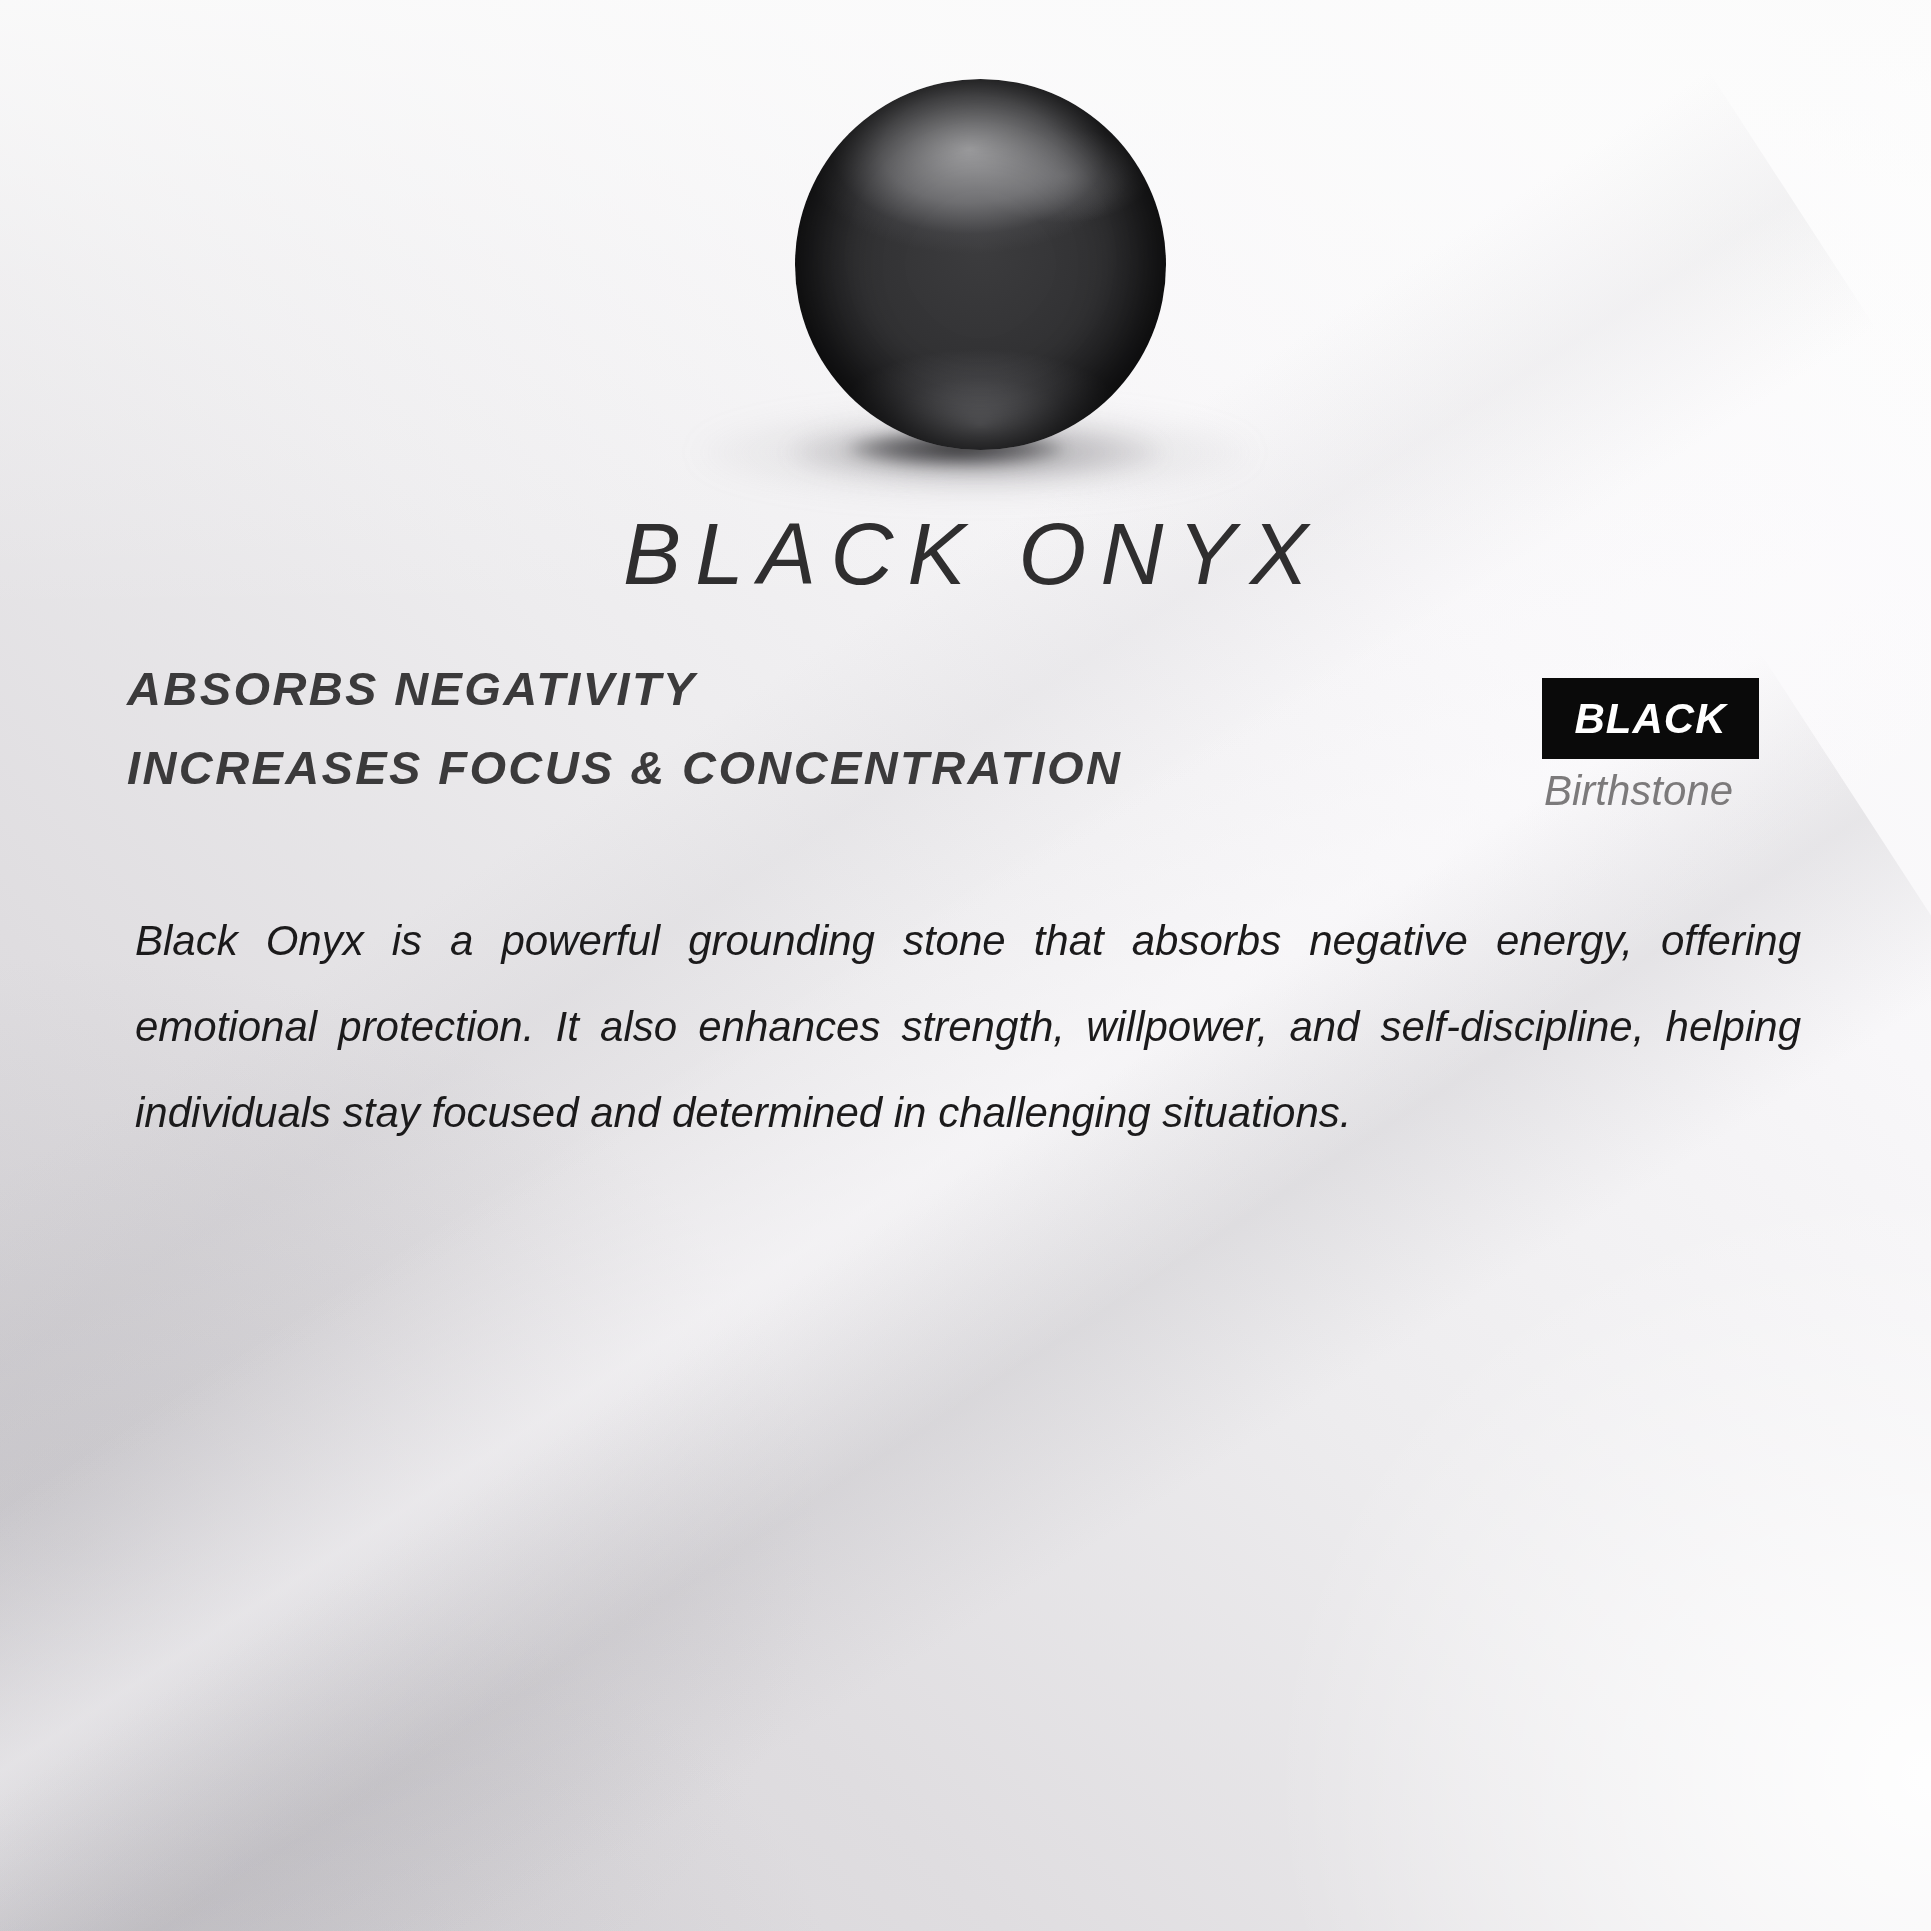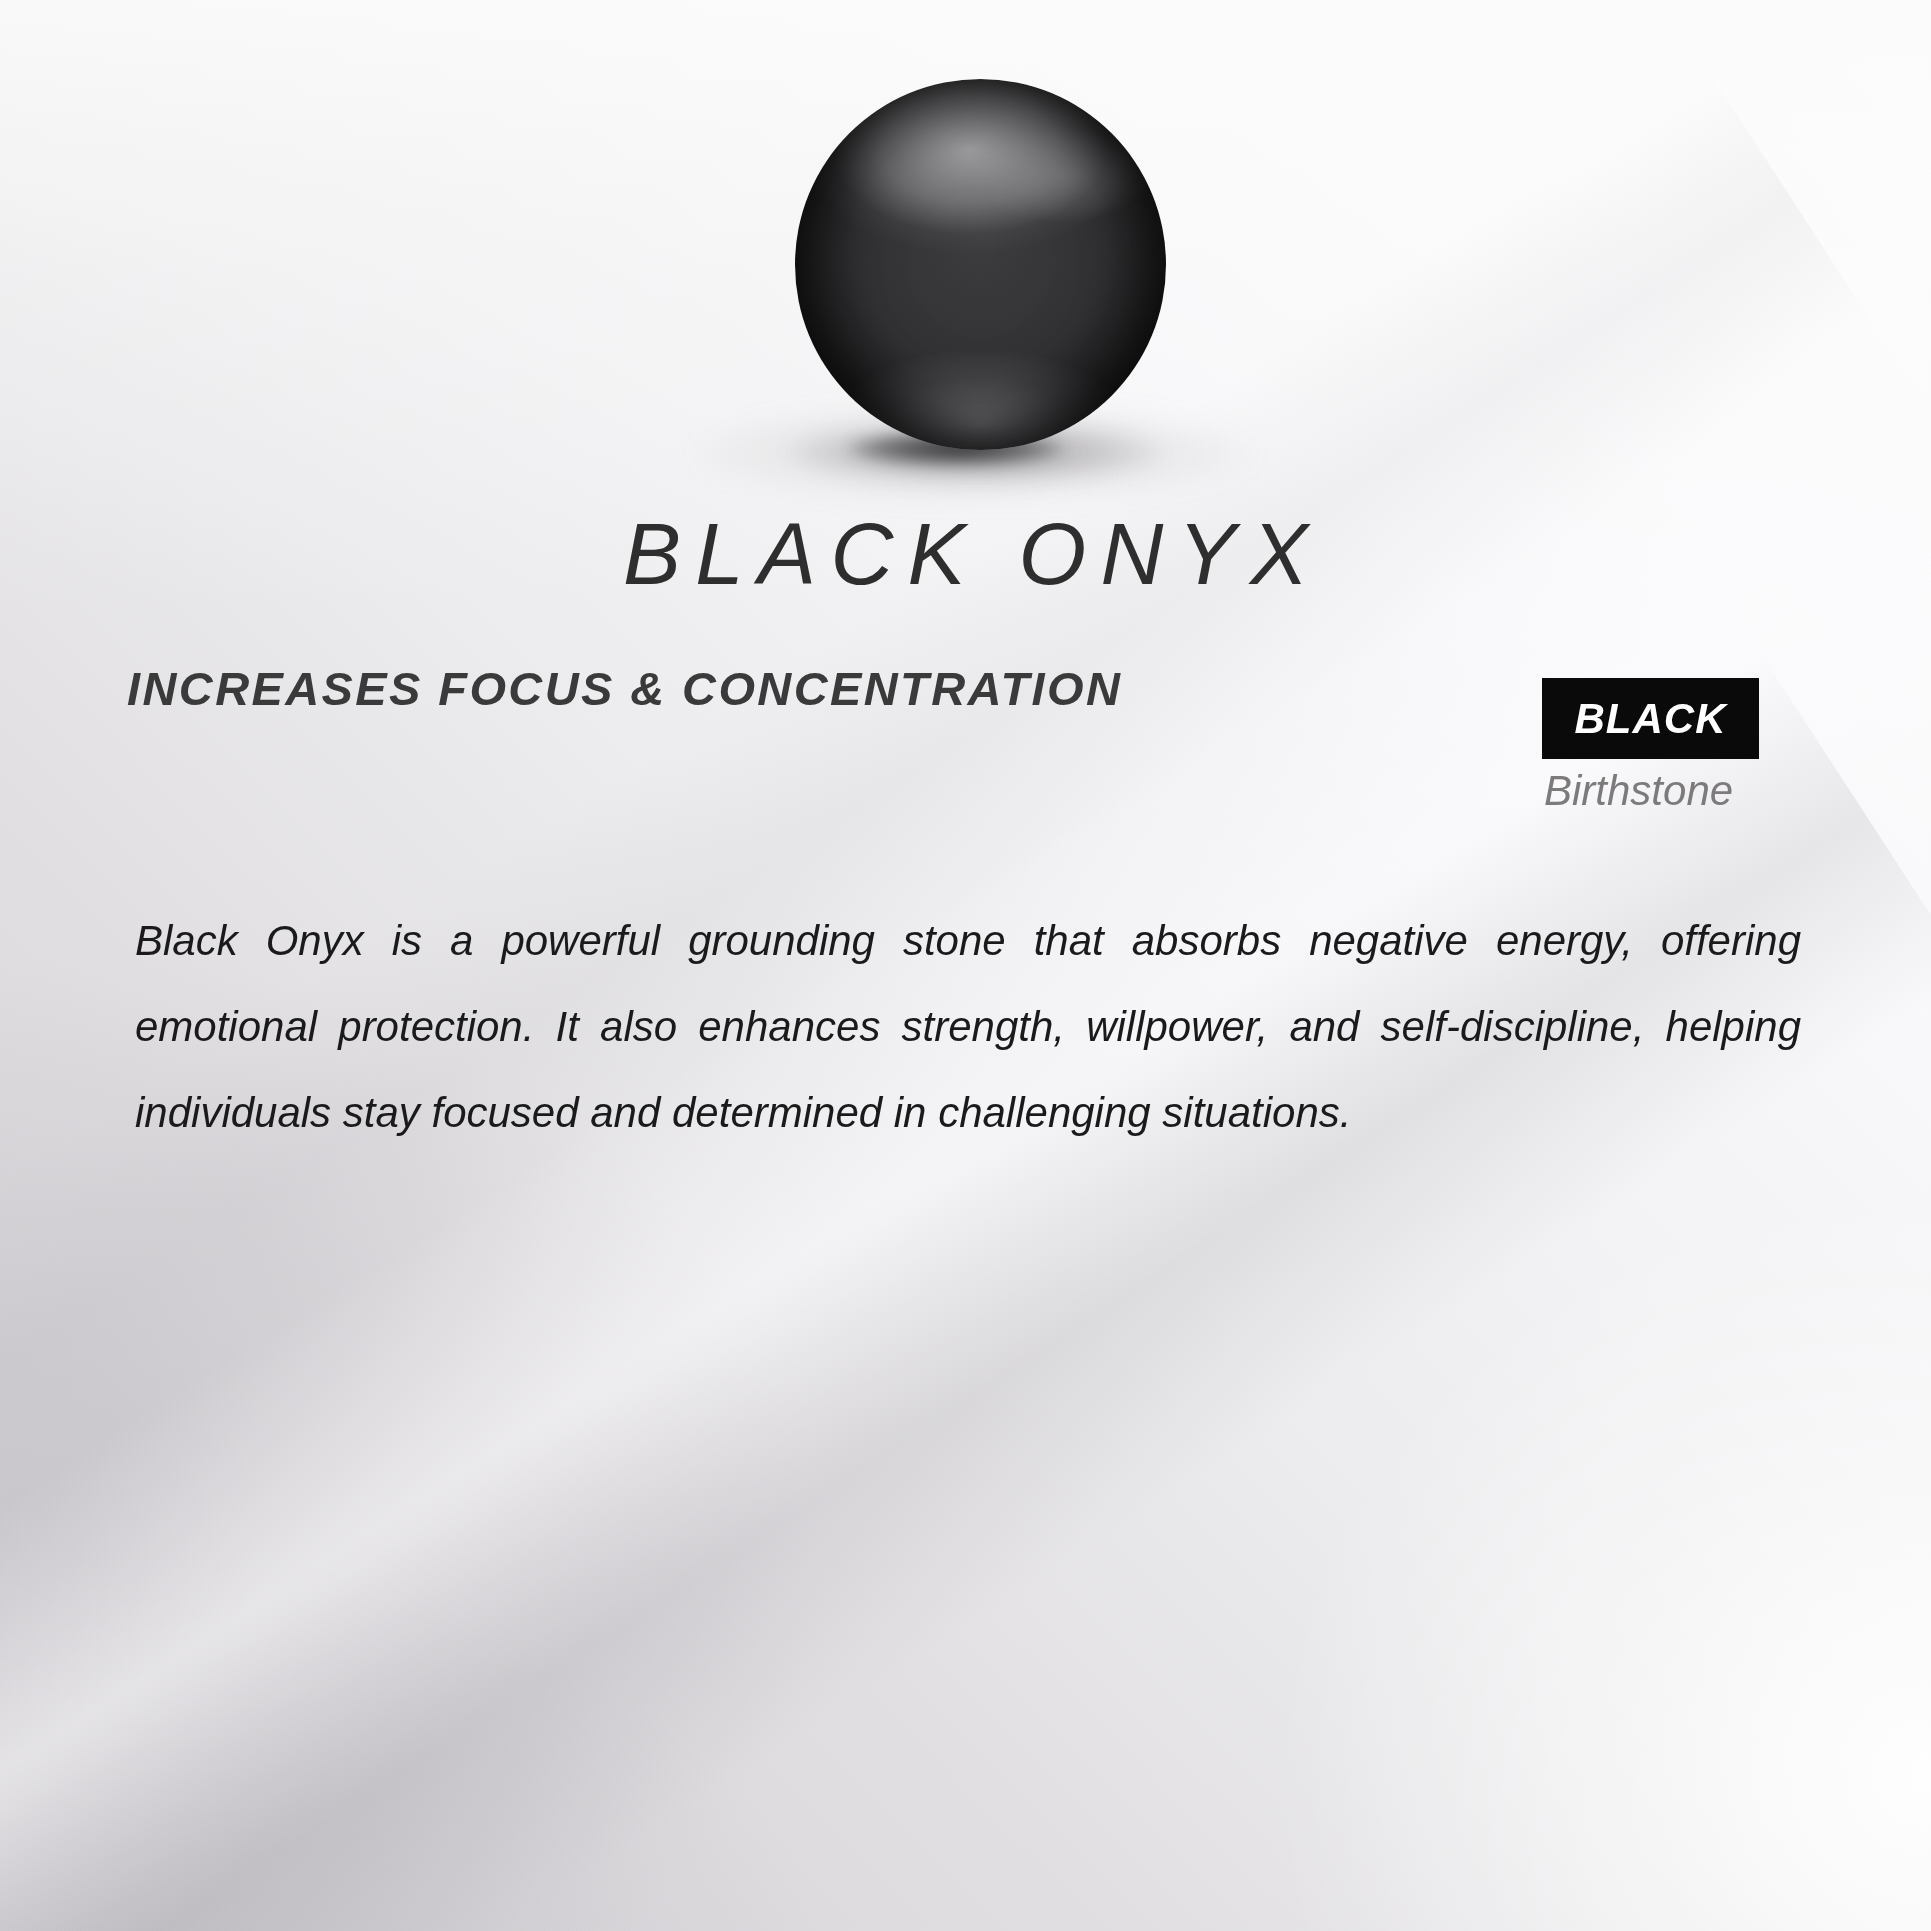--- a/index.html
+++ b/index.html
@@ -127,20 +127,21 @@
   <div class="fold fold-b"></div>
 
   <div class="sphere-shadow-wide"></div>
   <div class="sphere-shadow-mid"></div>
   <div class="sphere-shadow-contact"></div>
   <div class="sphere"></div>
 
   <div class="title">BLACK ONYX</div>
 
   <div class="properties">
+    <div>ABSORBS NEGATIVITY</div>
     <div>INCREASES FOCUS &amp; CONCENTRATION</div>
   </div>
 
   <div class="badge">
     <span class="badge-month">BLACK</span>
   </div>
   <div class="badge-caption">Birthstone</div>
 
   <div class="description">Black Onyx is a powerful grounding stone that absorbs negative energy, offering emotional protection. It also enhances strength, willpower, and self-discipline, helping individuals stay focused and determined in challenging situations.</div>
 

